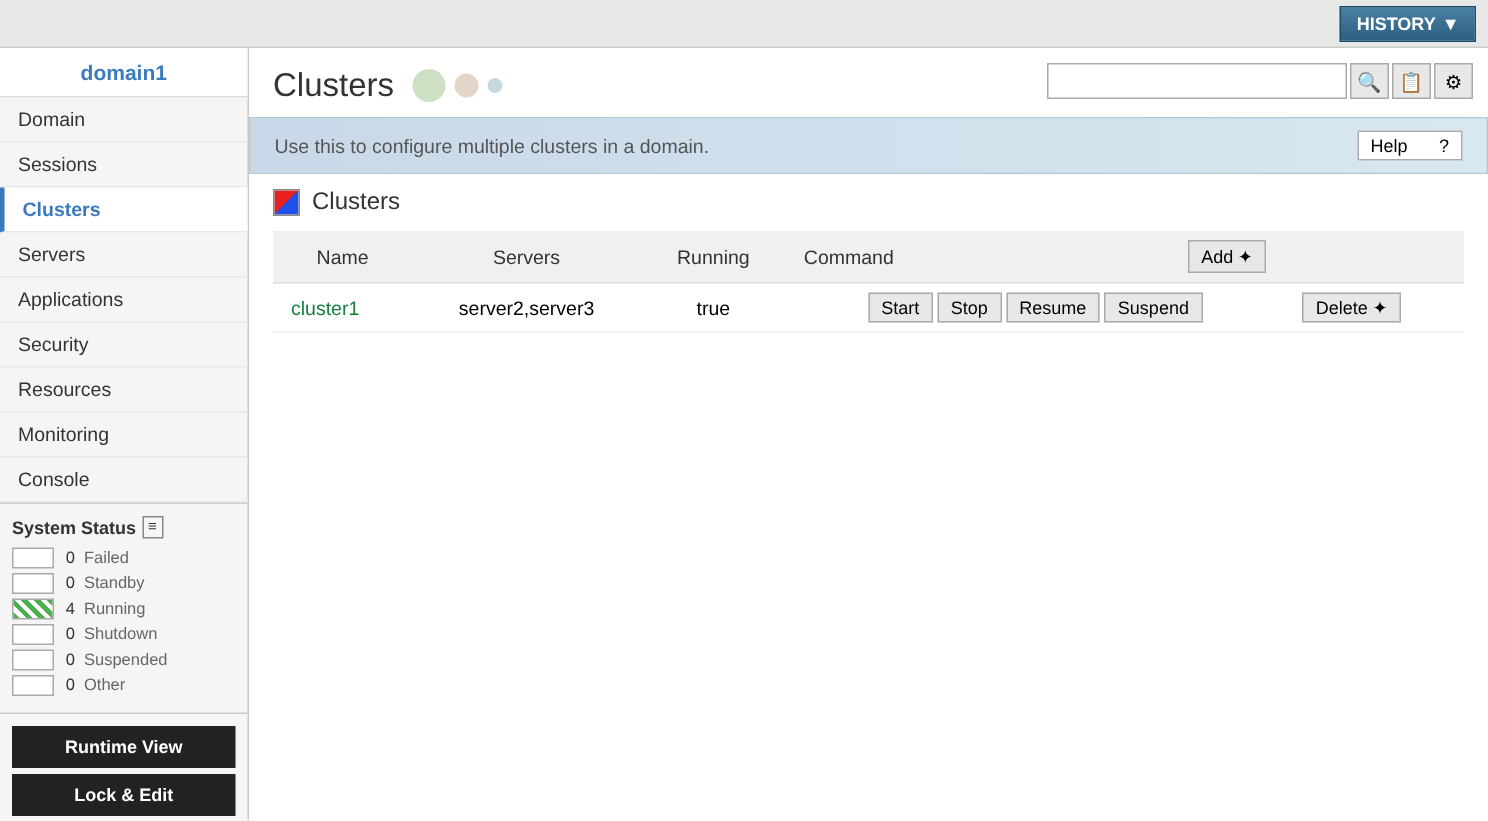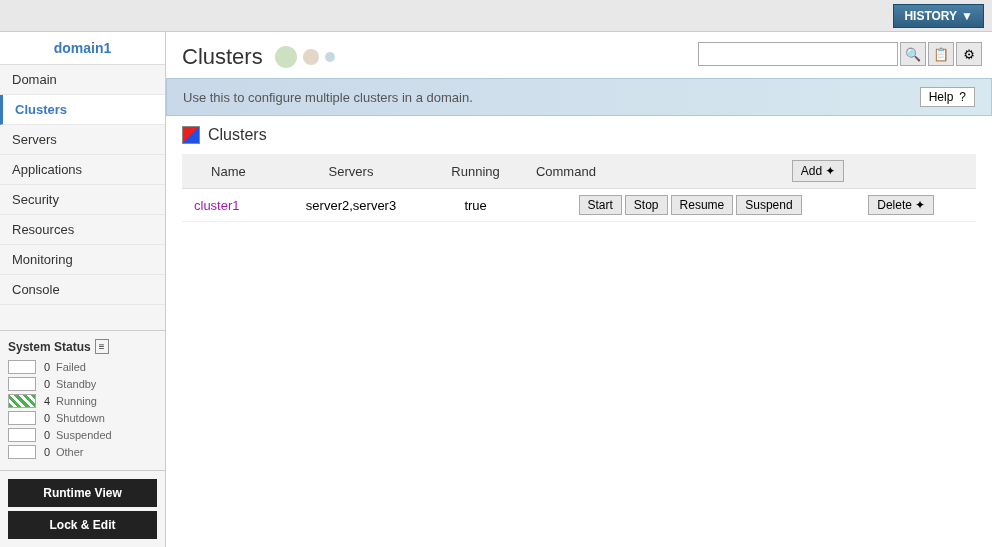--- a/index.html
+++ b/index.html
@@ -208,21 +208,21 @@
       font-size: 13px;
       margin: 0 0 0 0;
     }
     .help-btn {
       background: white;
       border: 1px solid #aaa;
       padding: 2px 8px;
       font-size: 12px;
       cursor: pointer;
       display: flex;
-      gap: 6px;
+      gap: 21px;
     }
 
     
     .clusters-section {
       padding: 10px 16px;
       flex: 1;
     }
     .section-title {
       display: flex;
       align-items: center;
@@ -259,21 +259,21 @@
       border-bottom: 1px solid #ddd;
     }
     .clusters-table td {
       padding: 6px 12px;
       text-align: center;
       border-bottom: 1px solid #eee;
       vertical-align: middle;
     }
     .clusters-table td:first-child { text-align: left; }
     .cluster-name-link {
-      color: #a21caf;
+      color: #15803d;
       text-decoration: none;
       cursor: pointer;
     }
 
     
     .add-btn {
       float: right;
       background: #e8e8e8;
       border: 1px solid #aaa;
       padding: 3px 8px;
@@ -321,20 +321,23 @@
   </button>
 </div>
 
 <div class="main-layout">
 
   <div class="sidebar">
     <div class="sidebar-domain">domain1</div>
     <div class="sidebar-nav">
       <div class="sidebar-item">
         <span>Domain</span>
+      </div>
+      <div class="sidebar-item">
+        <span>Sessions</span>
       </div>
       <div class="sidebar-item active">
         <span>Clusters</span>
       </div>
       <div class="sidebar-item">
         <span>Servers</span>
       </div>
       <div class="sidebar-item">
         <span>Applications</span>
       </div>

